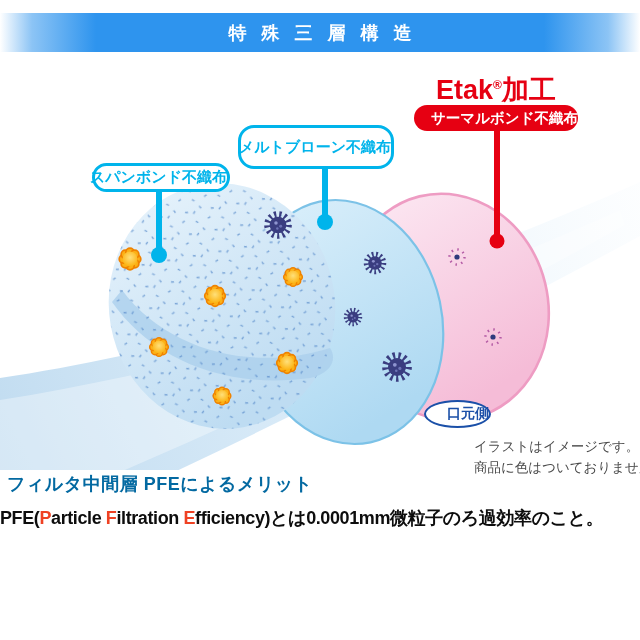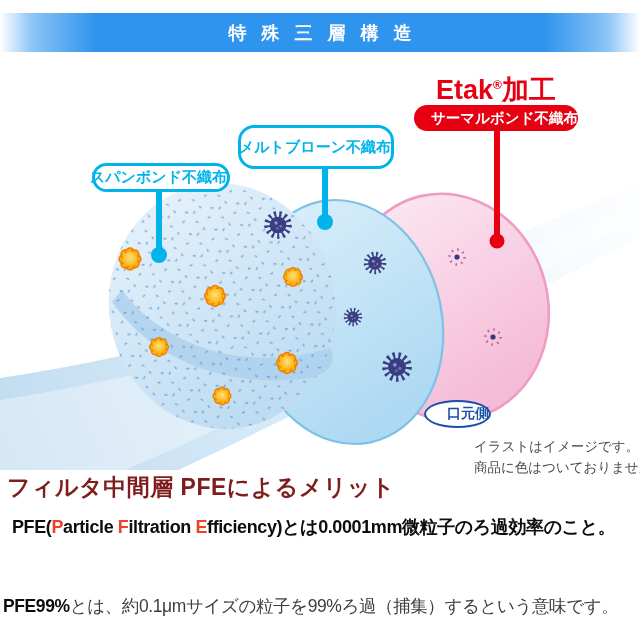--- a/index.html
+++ b/index.html
@@ -32,24 +32,24 @@
     position:absolute; box-sizing:border-box; background:#ffffff;
     border:2.5px solid #1b50a8; border-radius:50%; color:#1b50a8;
     display:flex; align-items:center; justify-content:flex-end;
     font-weight:bold; font-size:14px; white-space:nowrap;
   }
   .note{
     position:absolute; left:474px; top:437px; color:#4a4a4a; font-size:13.5px; line-height:1.55; white-space:nowrap;
   }
   
   .heading{
-    position:absolute; left:7px; top:472px; color:#7f1d1d; font-weight:bold; font-size:23px; letter-spacing:0.5px; white-space:nowrap;
+    position:absolute; left:7px; top:472px; color:#0369a1; font-weight:bold; font-size:18px; letter-spacing:0.5px; white-space:nowrap;
   }
   .line1{
-    position:absolute; left:12px; top:506px; color:#0d0d0d; font-weight:bold; font-size:18px; letter-spacing:-0.4px; white-space:nowrap;margin-top:9px;
+    position:absolute; left:0; top:506px; color:#0d0d0d; font-weight:bold; font-size:18px; letter-spacing:-0.4px; white-space:nowrap;
   }
   .para{
     position:absolute; left:3px; top:537px; width:636px; color:#3e3e3e; font-size:18.5px; line-height:1.45; letter-spacing:-0.3px;
   }
   .line4{
     position:absolute; left:3px; top:594px; color:#3e3e3e; font-size:17.5px; letter-spacing:-0.4px; white-space:nowrap;
   }
   .line4 span.b{ font-weight:bold; color:#0d0d0d; }
   svg{ position:absolute; left:0; top:60px; }
 </style>
@@ -172,15 +172,14 @@
     <span>口元側</span>
   </div>
 
   <div class="note">
     <div>イラストはイメージです。</div>
     <div>商品に色はついておりません。</div>
   </div>
 
   <div class="heading">フィルタ中間層 PFEによるメリット</div>
   <div class="line1"><span>PFE(</span><span style="color: rgb(239, 65, 35);">P</span><span>article </span><span style="color: rgb(239, 65, 35);">F</span><span>iltration </span><span style="color: rgb(239, 65, 35);">E</span><span>fficiency)とは0.0001mm微粒子のろ過効率のこと。</span></div>
-  <div class="line4"><span class="b">PFE99%</span><span>とは、約0.1μmサイズの粒子を99%ろ過（捕集）するという意味です。</span></div>
 
 </div>
 
 </body></html>

